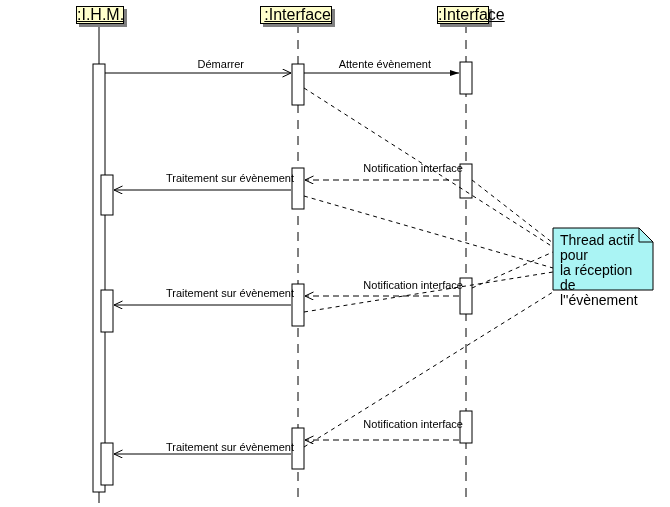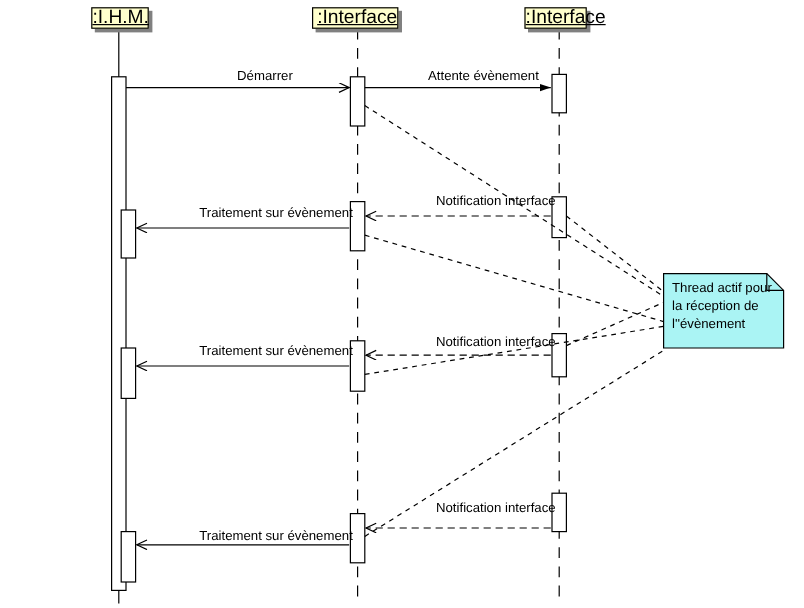--- a/index.html
+++ b/index.html
@@ -38,21 +38,21 @@
     line-height: 16px;
     height: 18px;
     white-space: nowrap;
   }
   .lifeline-head span {
     text-decoration: underline;
   }
   
   .note-text {
     position: absolute;
-    font-size: 11px;
+    font-size: 14px;
     line-height: 15px;
     color: #000000;
     white-space: pre-line;
   }
   
   .msg-label {
     position: absolute;
     font-size: 11px;
     color: #000000;
     white-space: nowrap;
@@ -120,21 +120,21 @@
     <span>:I.H.M.</span>
   </div>
   <div class="lifeline-head" id="head-traitement" style="left: 260px; top: 6px; width: 72px; height: 18px; background: rgb(255, 255, 204); box-shadow: rgb(128, 128, 128) 3px 3px 0px 0px;">
     <span>:Interface</span>
   </div>
   <div class="lifeline-head" id="head-interface" style="left: 437px; top: 6px; width: 52px; height: 18px; background: rgb(255, 255, 204); box-shadow: rgb(128, 128, 128) 3px 3px 0px 0px;">
     <span>:Interface</span>
   </div>
 
   <div class="msg-label" id="lbl-m1" style="left: 152px; top: 58px; width: 92px;">Démarrer</div>
-  <div class="msg-label" id="lbl-m2" style="left: 315px; top: 58px; width: 134px;">Attente évènement</div>
+  <div class="msg-label" id="lbl-m2" style="left: 297px; top: 58px; width: 134px;">Attente évènement</div>
   <div class="msg-label" id="lbl-m3" style="left: 321px; top: 162px; width: 142px;">Notification interface</div>
   <div class="msg-label" id="lbl-m4" style="left: 126px; top: 172px; width: 168px;">Traitement sur évènement</div>
   <div class="msg-label" id="lbl-m5" style="left: 321px; top: 279px; width: 142px;">Notification interface</div>
   <div class="msg-label" id="lbl-m6" style="left: 126px; top: 287px; width: 168px;">Traitement sur évènement</div>
   <div class="msg-label" id="lbl-m7" style="left: 321px; top: 418px; width: 142px;">Notification interface</div>
   <div class="msg-label" id="lbl-m8" style="left: 126px; top: 441px; width: 168px;">Traitement sur évènement</div>
 
   <div class="note-text" id="note-label" style="left: 560px; top: 233px; width: 88px;">Thread actif pour
 la réception de
 l''évènement</div>

